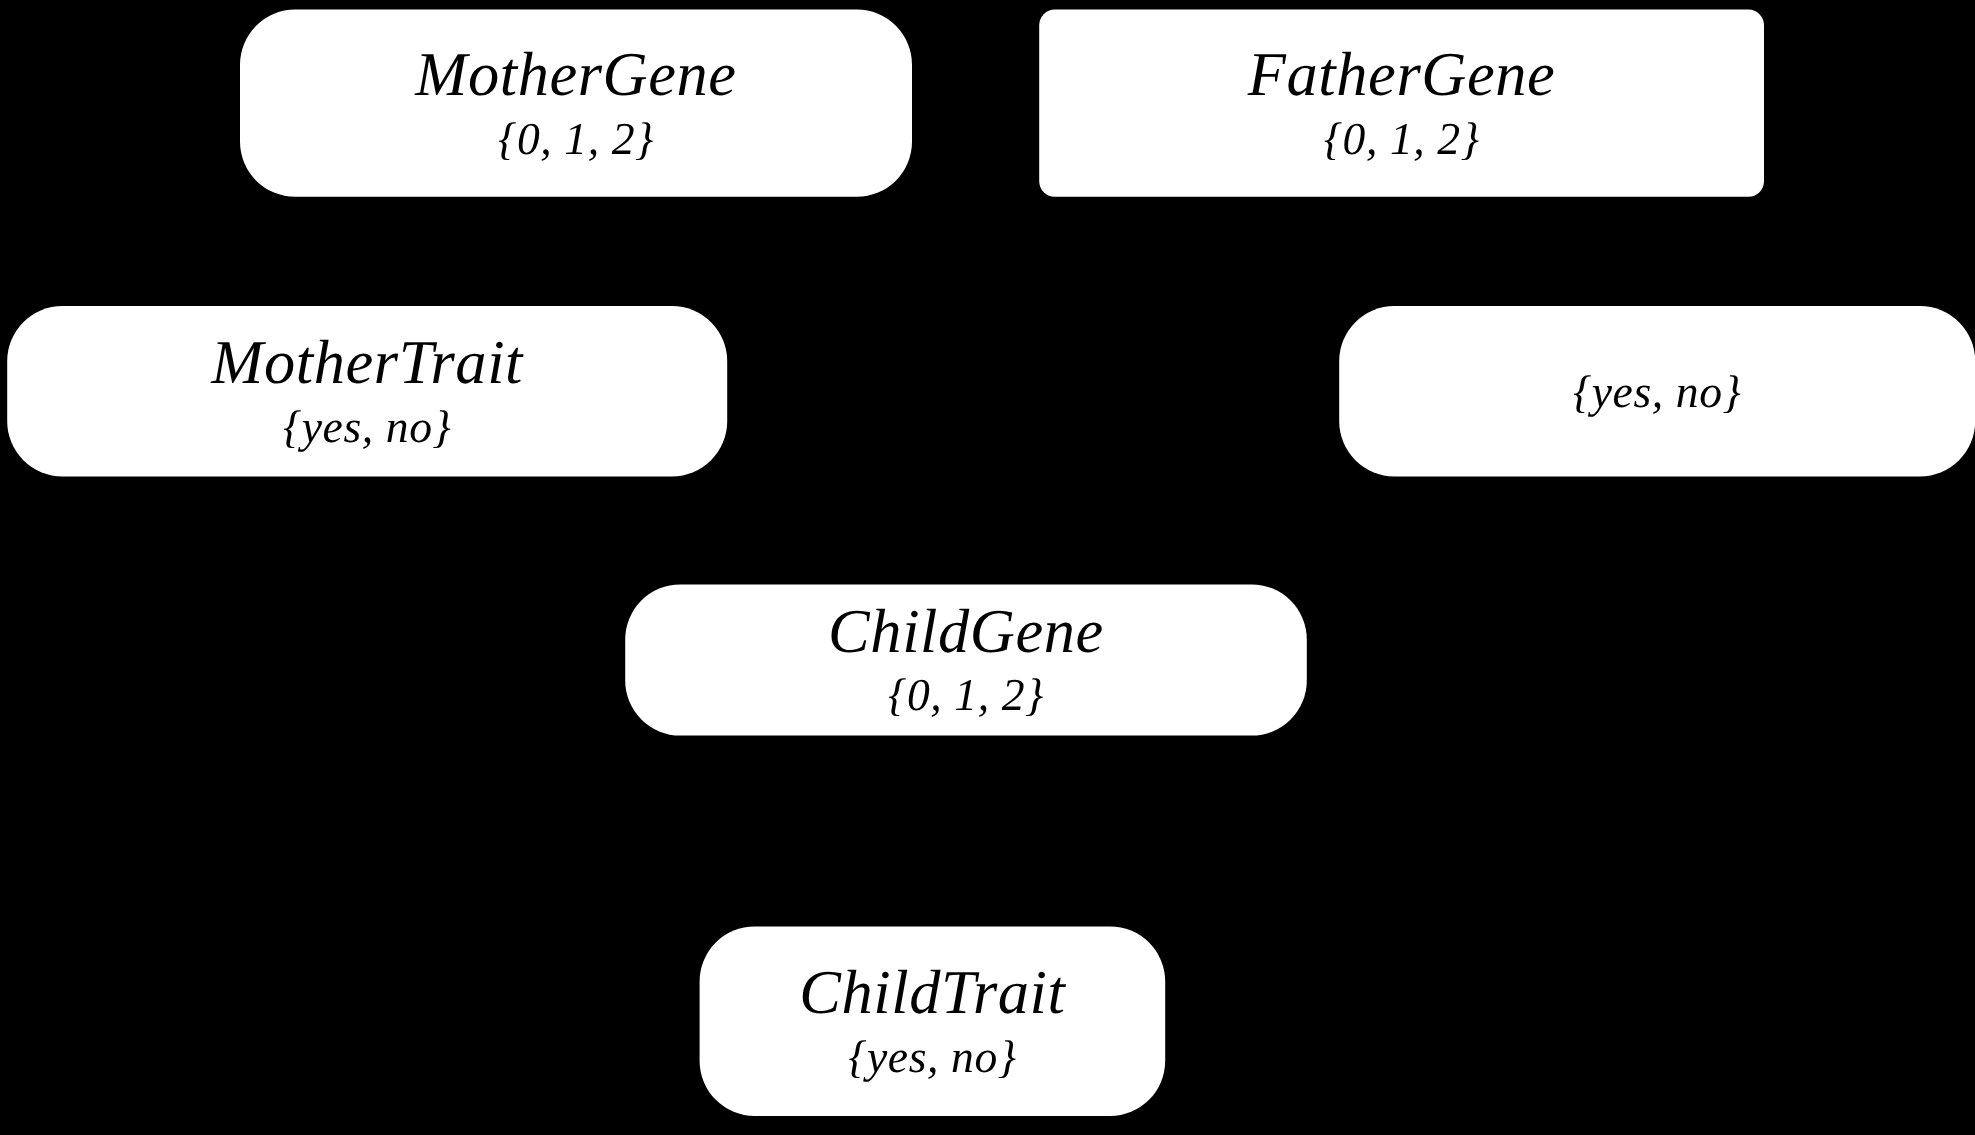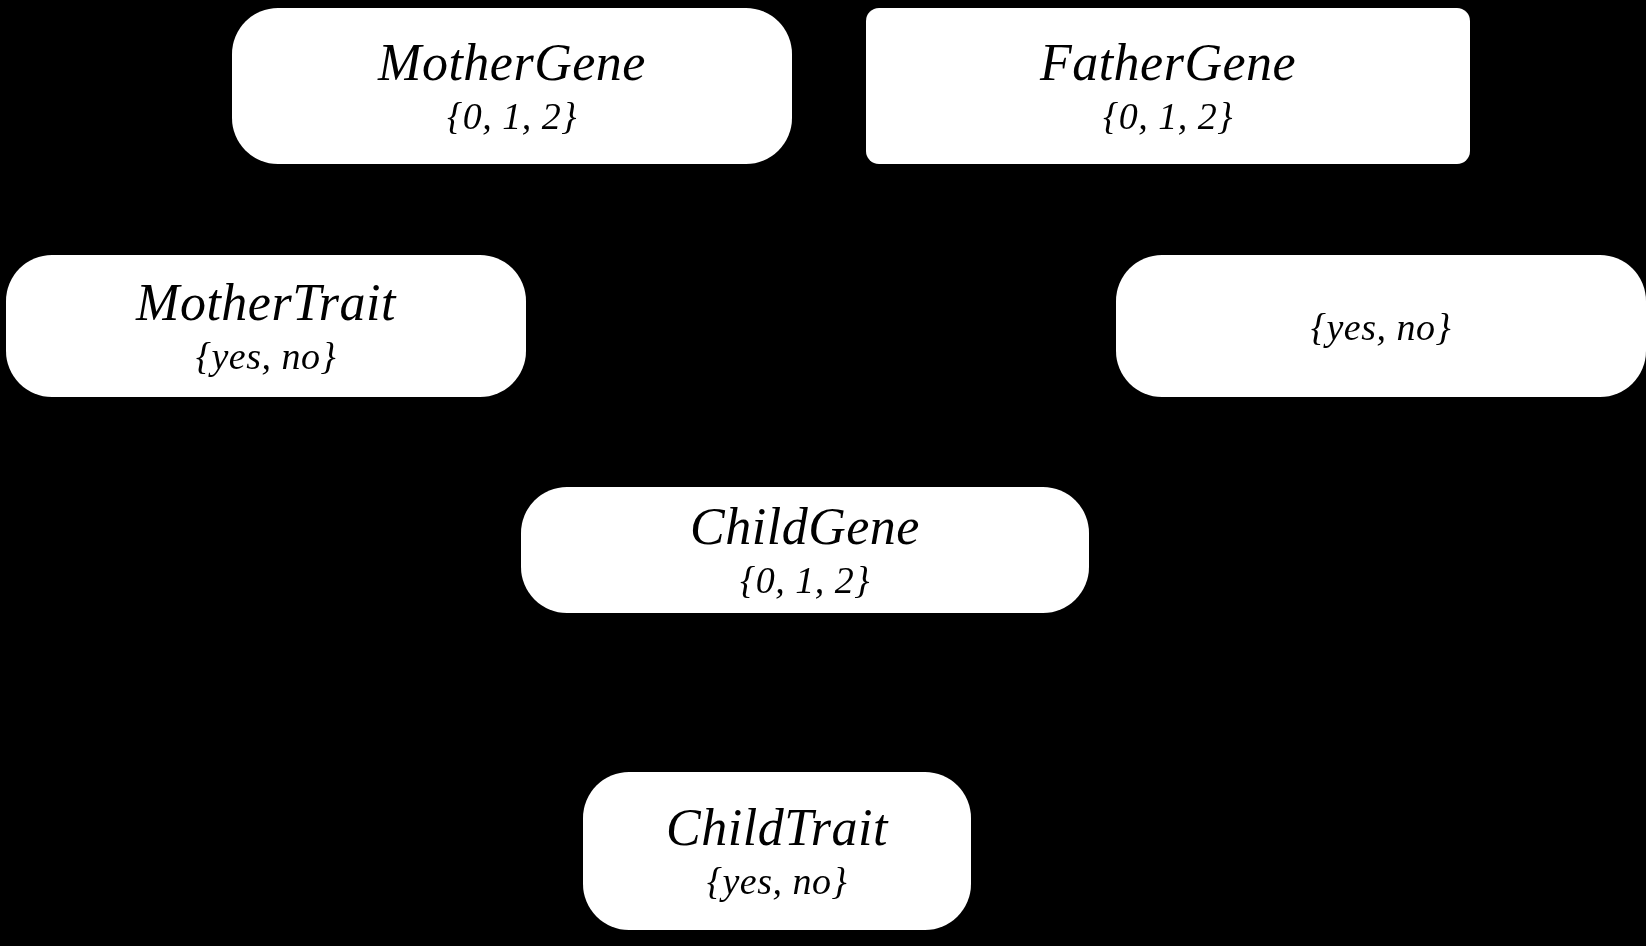--- a/index.html
+++ b/index.html
@@ -38,29 +38,29 @@
   .node .domain {
     font-style: italic;
     font-size: 38px;
     letter-spacing: 0.5px;
     white-space: nowrap;
     margin-top: 4px;
   }
 
   
   #node-mother-gene {
-    left: 232px;  top: 8px;   width: 560px;  height: 156px;
+    left: 200px;  top: 8px;   width: 560px;  height: 156px;
   }
   #node-father-gene {
     left: 866px;  top: 8px;   width: 604px;  height: 156px; border-radius: 13px;
   }
 
   
   #node-mother-trait {
-    left: 6px;    top: 255px; width: 520px;  height: 142px;
+    left: 6px;    top: 255px; width: 600px;  height: 142px;
   }
   #node-father-trait {
     left: 1116px; top: 255px; width: 530px;  height: 142px;
   }
 
   
   #node-child-gene {
     left: 521px;  top: 487px; width: 568px;  height: 126px;
   }
 

